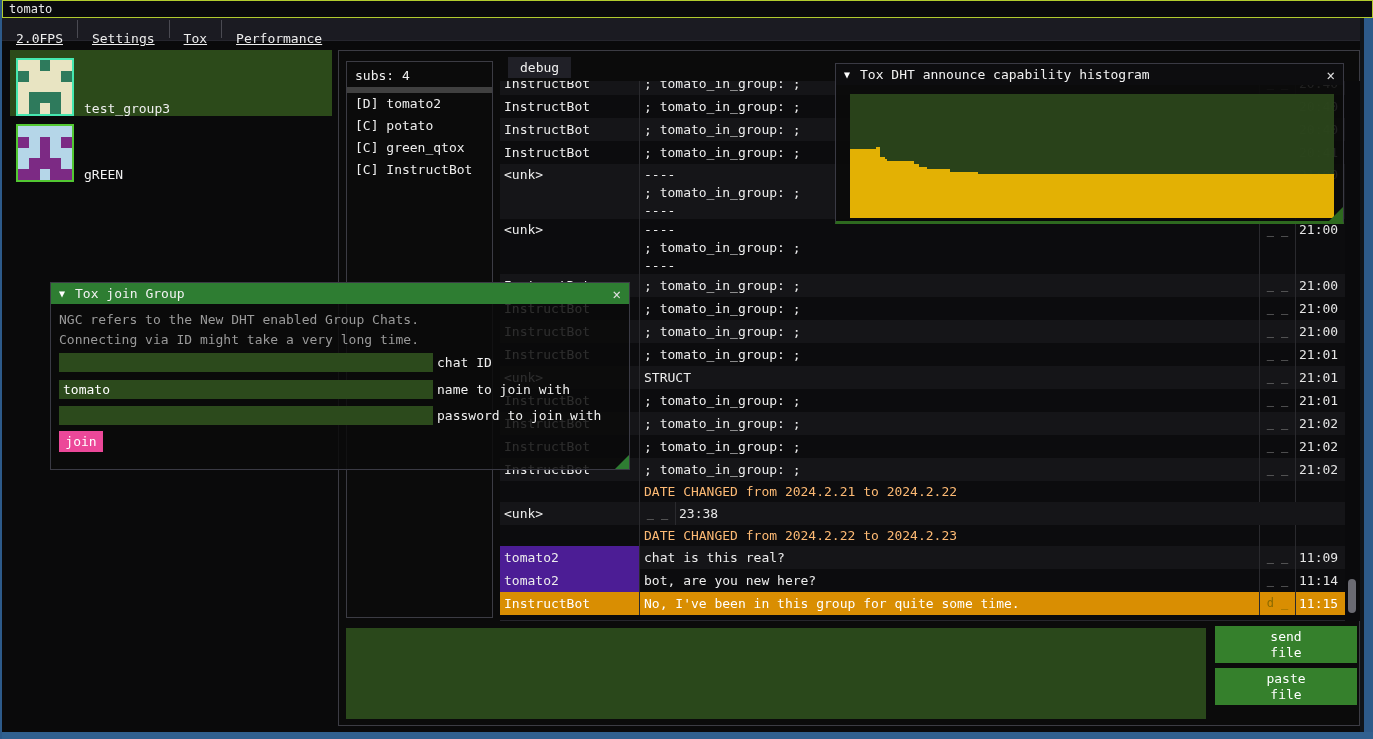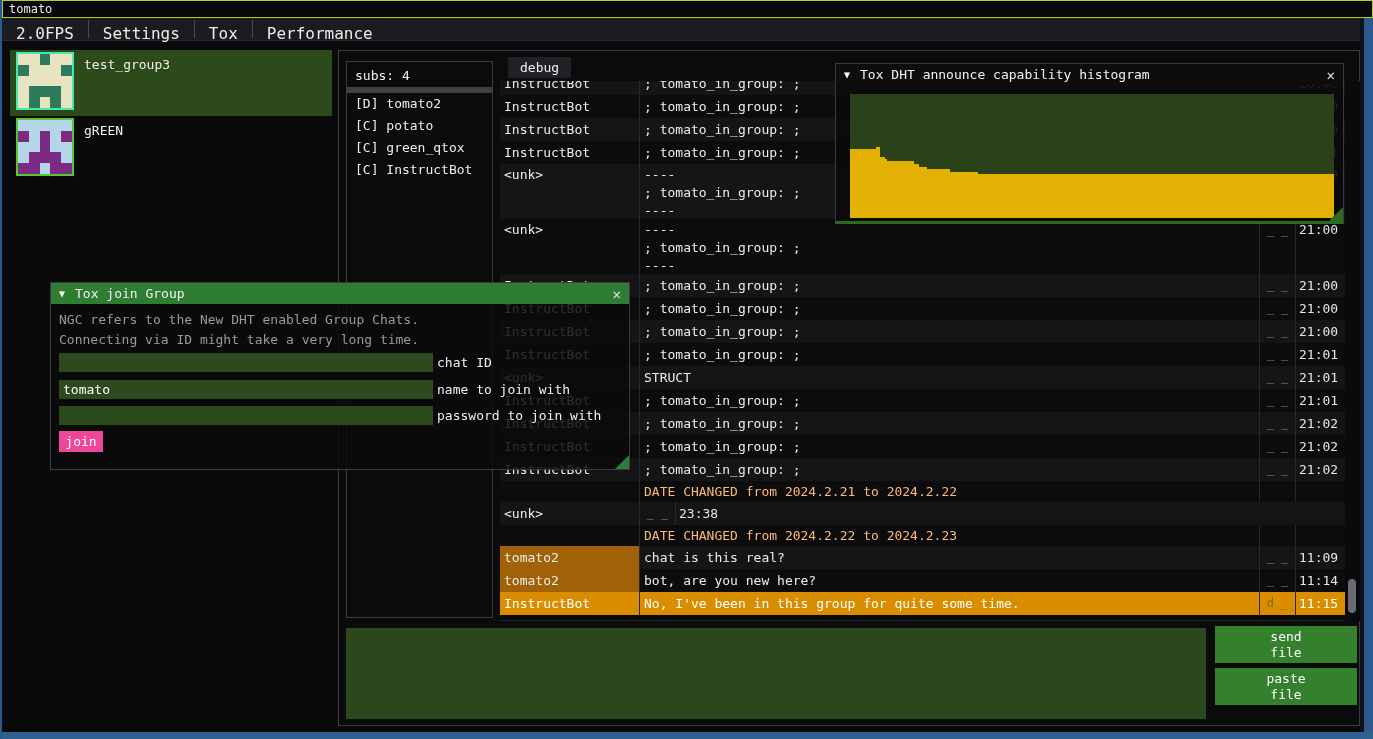--- a/index.html
+++ b/index.html
@@ -4,28 +4,28 @@
 <style>
   html,body{margin:0;padding:0;background:#000;}
   *{box-sizing:border-box;font-family:"DejaVu Sans Mono","Liberation Mono",monospace;}
   #app{position:relative;width:1373px;height:739px;background:#0a0a0b;overflow:hidden;
        border-left:2px solid #2d5a8a;}
   
   #titlebar{position:absolute;left:0;top:0;width:1371px;height:18px;background:#0a0a0c;
             border:1px solid #b2cc2e;color:#e8e8e8;font-size:12px;line-height:16px;padding-left:6px;}
   #menubar{position:absolute;left:0;top:18px;width:1371px;height:23px;background:#1b1b22;
            display:flex;align-items:stretch;border-bottom:1px solid #26262e;}
-  .menu-item{color:#ededed;font-size:16px;padding:7px 14px;line-height:17px;}
+  .menu-item{color:#ededed;font-size:13px;padding:12px 14px;line-height:17px;text-decoration:underline;}
   .menu-sep{width:1px;background:#4a4a52;margin:2px 0;}
   #right-edge{position:absolute;right:0;top:18px;width:9px;height:721px;background:#2d5a8a;}
   #right-gap{position:absolute;right:9px;top:18px;width:4px;height:721px;background:#10141a;}
   #taskbar{position:absolute;left:0;bottom:0;width:1373px;height:7px;background:#30608f;}
   
   #contacts{position:absolute;left:8px;top:50px;width:322px;}
-  .contact-row{height:66px;display:flex;align-items:flex-start;padding:2px 0 0 6px;}
+  .contact-row{height:66px;display:flex;align-items:flex-end;padding:2px 0 0 6px;}
   .contact-row.selected{background:#2c4a1a;}
   .avatar{width:58px;height:58px;display:grid;grid-template-columns:repeat(5,1fr);grid-template-rows:repeat(5,1fr);border:2px solid;}
   .contact-name{color:#f0f0f0;font-size:13px;margin:5px 0 0 10px;}
   
   #main-panel{position:absolute;left:336px;top:50px;width:1022px;height:676px;
               border:1px solid #3c3c44;background:#0b0b0b;}
   #subs-panel{position:absolute;left:7px;top:10px;width:147px;height:557px;border:1px solid #3c3c44;}
   #subs-label{color:#f0f0f0;font-size:13px;padding:6px 8px 4px 8px;border-bottom:6px solid #404040;}
   .member-row{color:#ededed;font-size:13px;padding:2px 8px;line-height:18px;white-space:nowrap;}
   
@@ -39,21 +39,21 @@
   .crow.r-date{height:21px;}
   .cell{overflow:hidden;white-space:pre;}
   .c-name{width:140px;padding:0 0 0 4px;border-right:1px solid #2a2a2e;color:#ededed;font-size:13px;line-height:23px;}
   .c-msg{flex:1;padding-left:4px;border-right:1px solid #2a2a2e;color:#ededed;font-size:13px;line-height:23px;}
   .c-flags{width:36px;border-right:1px solid #2a2a2e;color:#8a8a8a;font-size:12px;line-height:23px;text-align:center;}
   .c-time{width:49px;color:#e6e6e6;font-size:13px;line-height:23px;padding-left:3px;}
   .r-triple .c-name,.r-triple .c-msg,.r-triple .c-flags,.r-triple .c-time{line-height:18px;padding-top:2px;}
   .r-date .c-msg{color:#fdba74;line-height:21px;}
   .stripe-a{background:#151518;}
   .stripe-b{background:#0c0c0e;}
-  .name-self{background:#a16207;}
+  .name-self{background:#4c1d95;}
   .crow.hl .c-name,.crow.hl .c-msg,.crow.hl .c-flags,.crow.hl .c-time{background:#d98e02;color:#fff;}
   .crow.hl .c-flags{color:#8a6a00;}
   .scroll-track{position:absolute;background:#060608;}
   .scroll-thumb{position:absolute;width:8px;border-radius:4px;background:#6a6a72;}
   
   #composer-input{position:absolute;left:7px;top:577px;width:860px;height:91px;background:#2a481b;
                   border:none;resize:none;color:#fff;font-size:13px;padding:4px;outline:none;}
   .file-btn{position:absolute;left:876px;width:142px;height:37px;background:#35802c;color:#fff;
             border:none;font-size:13px;line-height:16px;white-space:pre-line;text-align:center;cursor:pointer;}
   

